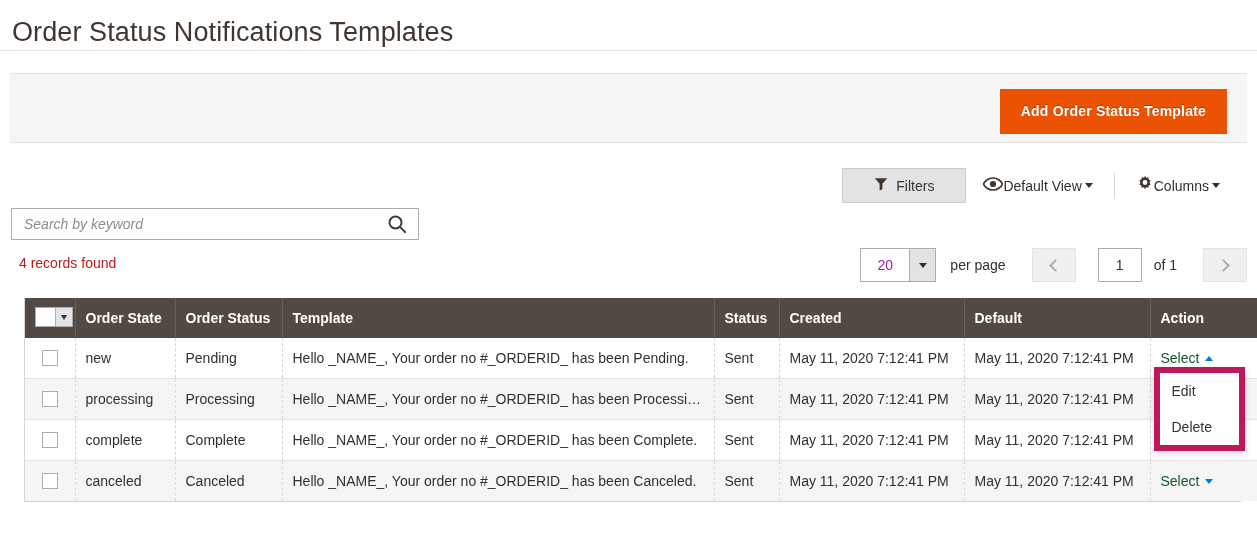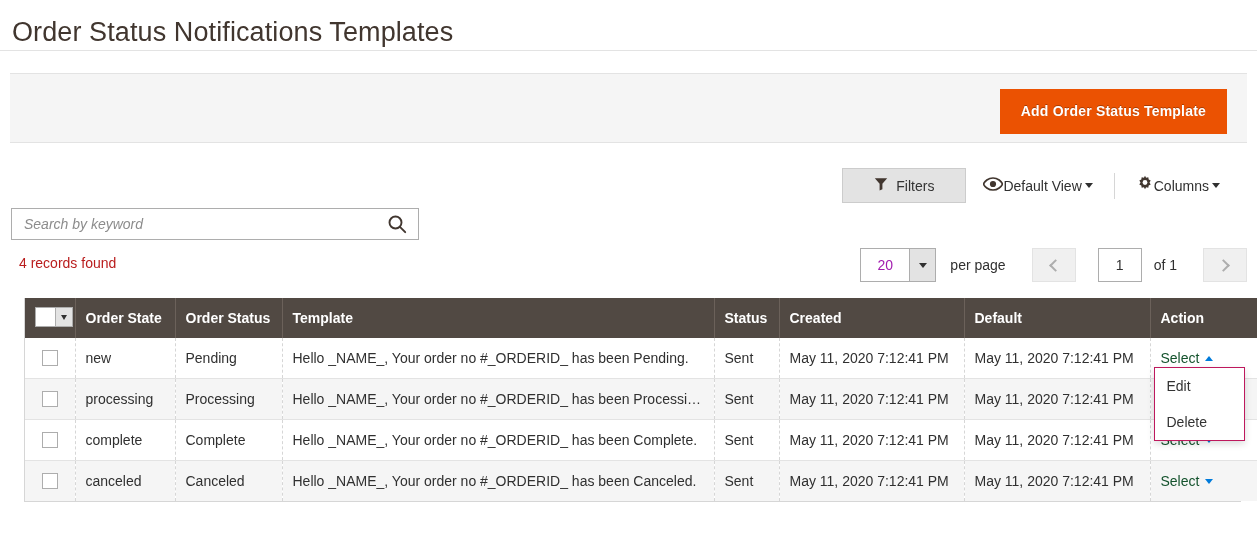--- a/index.html
+++ b/index.html
@@ -197,21 +197,21 @@
     width: 0; height: 0; border-left: 4px solid transparent;
     border-right: 4px solid transparent; border-top: 5px solid #007bdb;
   }
   .caret-blue-up {
     width: 0; height: 0; border-left: 4px solid transparent;
     border-right: 4px solid transparent; border-bottom: 5px solid #007bdb;
   }
 
   .action-menu {
     position: absolute; left: 3px; top: 29px; width: 91px;
-    background: #ffffff; border: 1px solid #be185d;
+    background: #ffffff; border: 6px solid #be185d;
     z-index: 50; box-shadow: 0 3px 7px rgba(0,0,0,0.14);
   }
   .action-menu-item {
     font-size: 14px; color: #333333; padding: 10px 12px; cursor: pointer;
   }
 </style>
 </head>
 <body>
 
 <div class="page">

